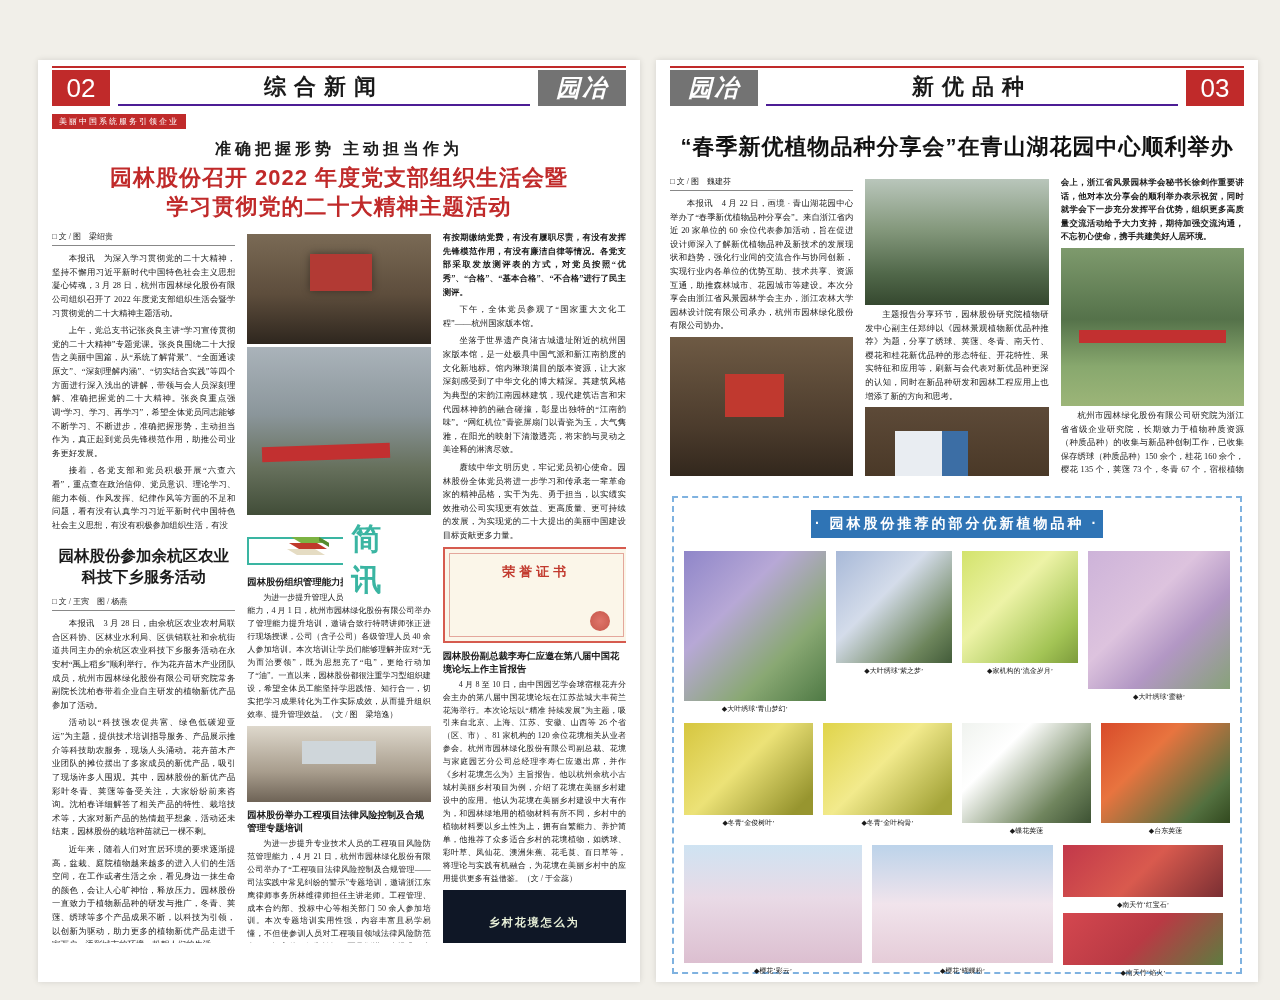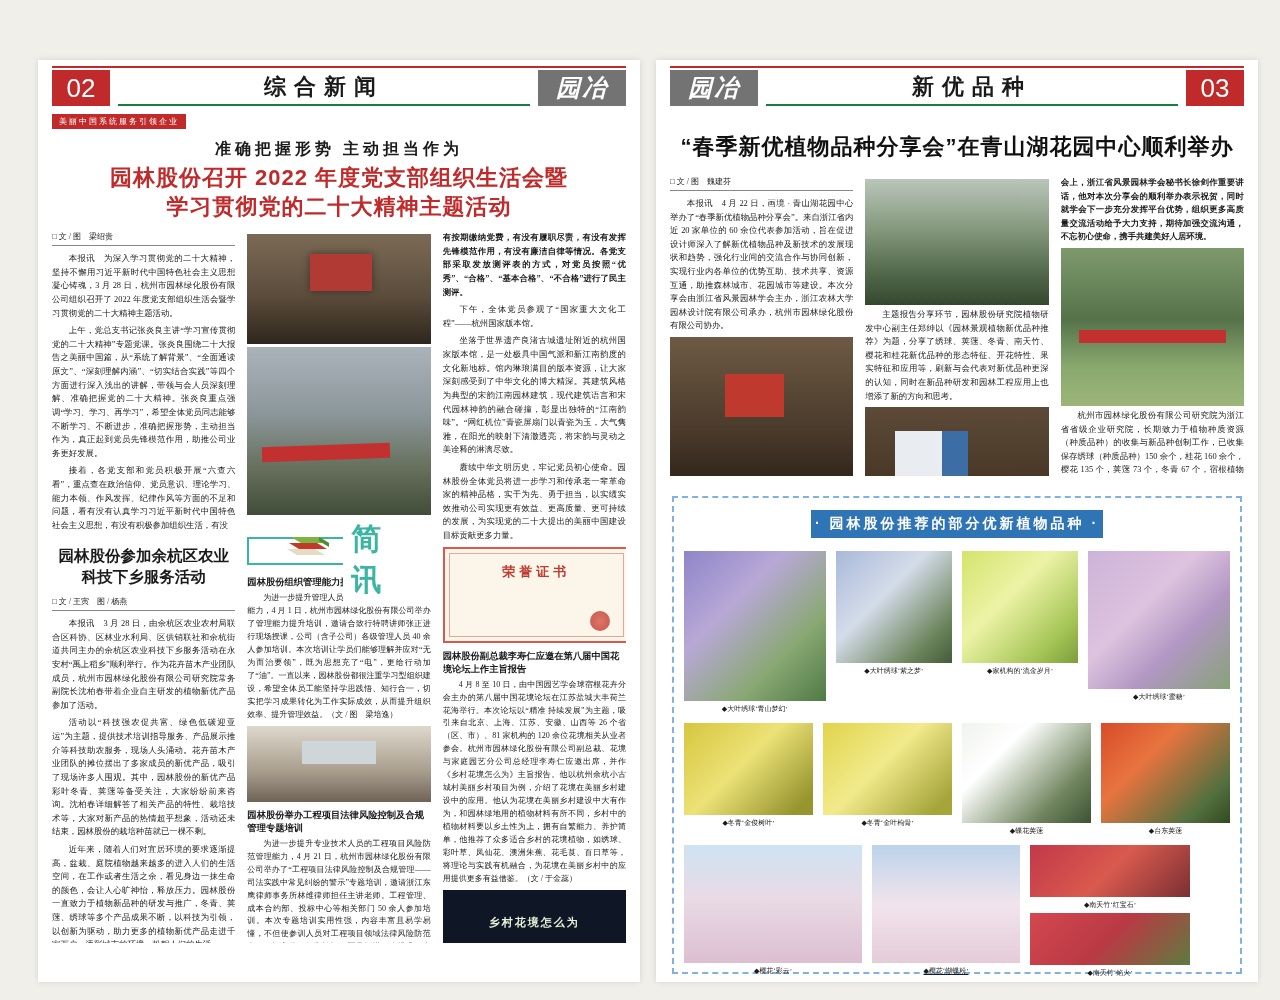--- a/index.html
+++ b/index.html
@@ -3,21 +3,21 @@
 <meta charset="utf-8">
 <style>
   html,body{margin:0;padding:0;}
   body{width:1280px;height:1000px;background:#f1efe9;font-family:"Liberation Serif","DejaVu Serif",serif;color:#1a1a1a;overflow:hidden;position:relative;}
   .page{position:absolute;top:60px;width:602px;height:922px;background:#ffffff;box-shadow:0 0 6px rgba(0,0,0,.12);}
   .page.left{left:38px;}
   .page.right{left:656px;}
   .toprule{height:2px;background:#c02a2a;margin:6px 14px 0;}
   .hdr{display:flex;align-items:stretch;margin:2px 14px 0;height:36px;}
   .pagenum{width:58px;background:#c02a2a;color:#fff;font-family:"Liberation Sans",sans-serif;font-size:26px;display:flex;align-items:center;justify-content:center;}
-  .band{flex:1;border-bottom:2px solid #15803d;display:flex;align-items:center;justify-content:center;font-size:22px;letter-spacing:8px;font-weight:bold;margin:0 8px;}
+  .band{flex:1;border-bottom:2px solid #4c1d95;display:flex;align-items:center;justify-content:center;font-size:22px;letter-spacing:8px;font-weight:bold;margin:0 8px;}
   .masthead{width:88px;background:#737373;color:#fff;font-family:"DejaVu Serif",serif;font-style:italic;font-weight:bold;font-size:24px;display:flex;align-items:center;justify-content:center;letter-spacing:2px;}
   .tagline{display:inline-block;background:#c02a2a;color:#fff;font-family:"Liberation Sans",sans-serif;font-size:8px;letter-spacing:2px;padding:2px 7px;margin:8px 0 0 14px;}
   .kicker{text-align:center;font-size:16px;font-weight:bold;letter-spacing:4px;margin-top:10px;}
   .mainhead{margin:4px 10px 0;text-align:center;color:#c02a2a;font-size:22px;font-weight:bold;line-height:1.3;letter-spacing:1px;font-family:"Liberation Sans",sans-serif;}
   .mainhead-blk{margin:26px 10px 0;text-align:center;color:#111;font-size:22px;font-weight:bold;letter-spacing:1px;font-family:"Liberation Sans",sans-serif;}
   .cols{display:flex;gap:12px;padding:0 14px;margin-top:10px;}
   .col{width:184px;overflow:hidden;}
   .byline{font-size:8px;border-bottom:1px solid #888;padding-bottom:3px;margin-bottom:6px;}
   p.body{font-size:8.4px;line-height:1.62;text-align:justify;margin:0 0 4px;text-indent:2em;}
   p.body.noind{text-indent:0;font-weight:bold;}
@@ -213,21 +213,21 @@
       <figure class="plant" style="width:136px;">
         <div class="ph photo g-vib-red" style="height:100px;"></div>
         <figcaption>◆台东荚蒾</figcaption>
       </figure>
     </div>
     <div class="prow">
       <figure class="plant" style="width:178px;">
         <div class="ph photo g-cherry1" style="height:118px;"></div>
         <figcaption>◆樱花‘彩云’</figcaption>
       </figure>
-      <figure class="plant" style="width:148px;text-decoration:underline;">
+      <figure class="plant" style="width:181px;">
         <div class="ph photo g-cherry2" style="height:118px;"></div>
         <figcaption>◆樱花‘蝴蝶粉’</figcaption>
       </figure>
       <div style="width:160px;">
         <figure class="plant">
           <div class="ph photo g-nan1" style="height:52px;"></div>
           <figcaption>◆南天竹‘红宝石’</figcaption>
         </figure>
         <figure class="plant">
           <div class="ph photo g-nan2" style="height:52px;"></div>

